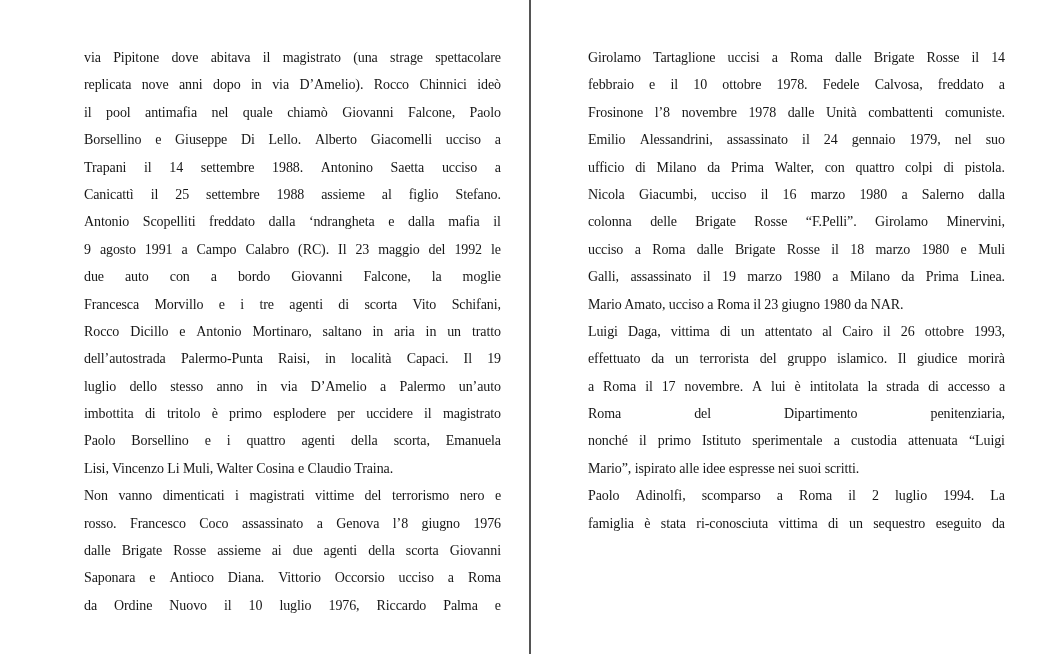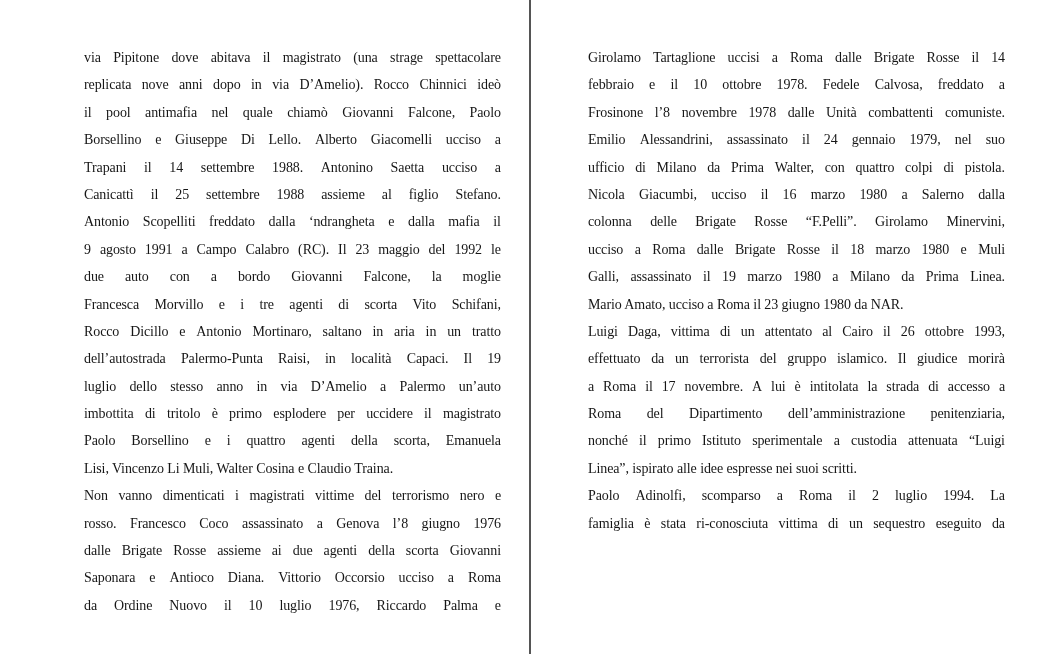--- a/index.html
+++ b/index.html
@@ -428,35 +428,34 @@
         <span class="w"><span>la</span></span>
         <span class="w"><span>strada</span></span>
         <span class="w"><span>di</span></span>
         <span class="w"><span>accesso</span></span>
         <span class="w"><span>a</span></span>
       </div>
       <div class="line j">
         <span class="w"><span>Roma</span></span>
         <span class="w"><span>del</span></span>
         <span class="w"><span>Dipartimento</span></span>
-        <span class="w"><span>dell’amministrazione</span></span>
         <span class="w"><span>penitenziaria,</span></span>
       </div>
       <div class="line j">
         <span class="w"><span>nonché</span></span>
         <span class="w"><span>il</span></span>
         <span class="w"><span>primo</span></span>
         <span class="w"><span>Istituto</span></span>
         <span class="w"><span>sperimentale</span></span>
         <span class="w"><span>a</span></span>
         <span class="w"><span>custodia</span></span>
         <span class="w"><span>attenuata</span></span>
         <span class="w"><span>“Luigi</span></span>
       </div>
-      <div class="line"><span class="w"><span>Linea”,</span></span> <span class="w"><span>ispirato</span></span> <span class="w"><span>alle</span></span> <span class="w"><span>idee</span></span> <span class="w"><span>espresse</span></span> <span class="w"><span>nei</span></span> <span class="w"><span>suoi</span></span> <span class="w"><span>scritti.</span></span></div>
+      <div class="line"><span class="w"><span>Mario”,</span></span> <span class="w"><span>ispirato</span></span> <span class="w"><span>alle</span></span> <span class="w"><span>idee</span></span> <span class="w"><span>espresse</span></span> <span class="w"><span>nei</span></span> <span class="w"><span>suoi</span></span> <span class="w"><span>scritti.</span></span></div>
       <div class="line j">
         <span class="w"><b>Paolo</b></span>
         <span class="w"><b>Adinolfi,</b></span>
         <span class="w"><span>scomparso</span></span>
         <span class="w"><span>a</span></span>
         <span class="w"><span>Roma</span></span>
         <span class="w"><span>il</span></span>
         <span class="w"><span>2</span></span>
         <span class="w"><span>luglio</span></span>
         <span class="w"><span>1994.</span></span>

